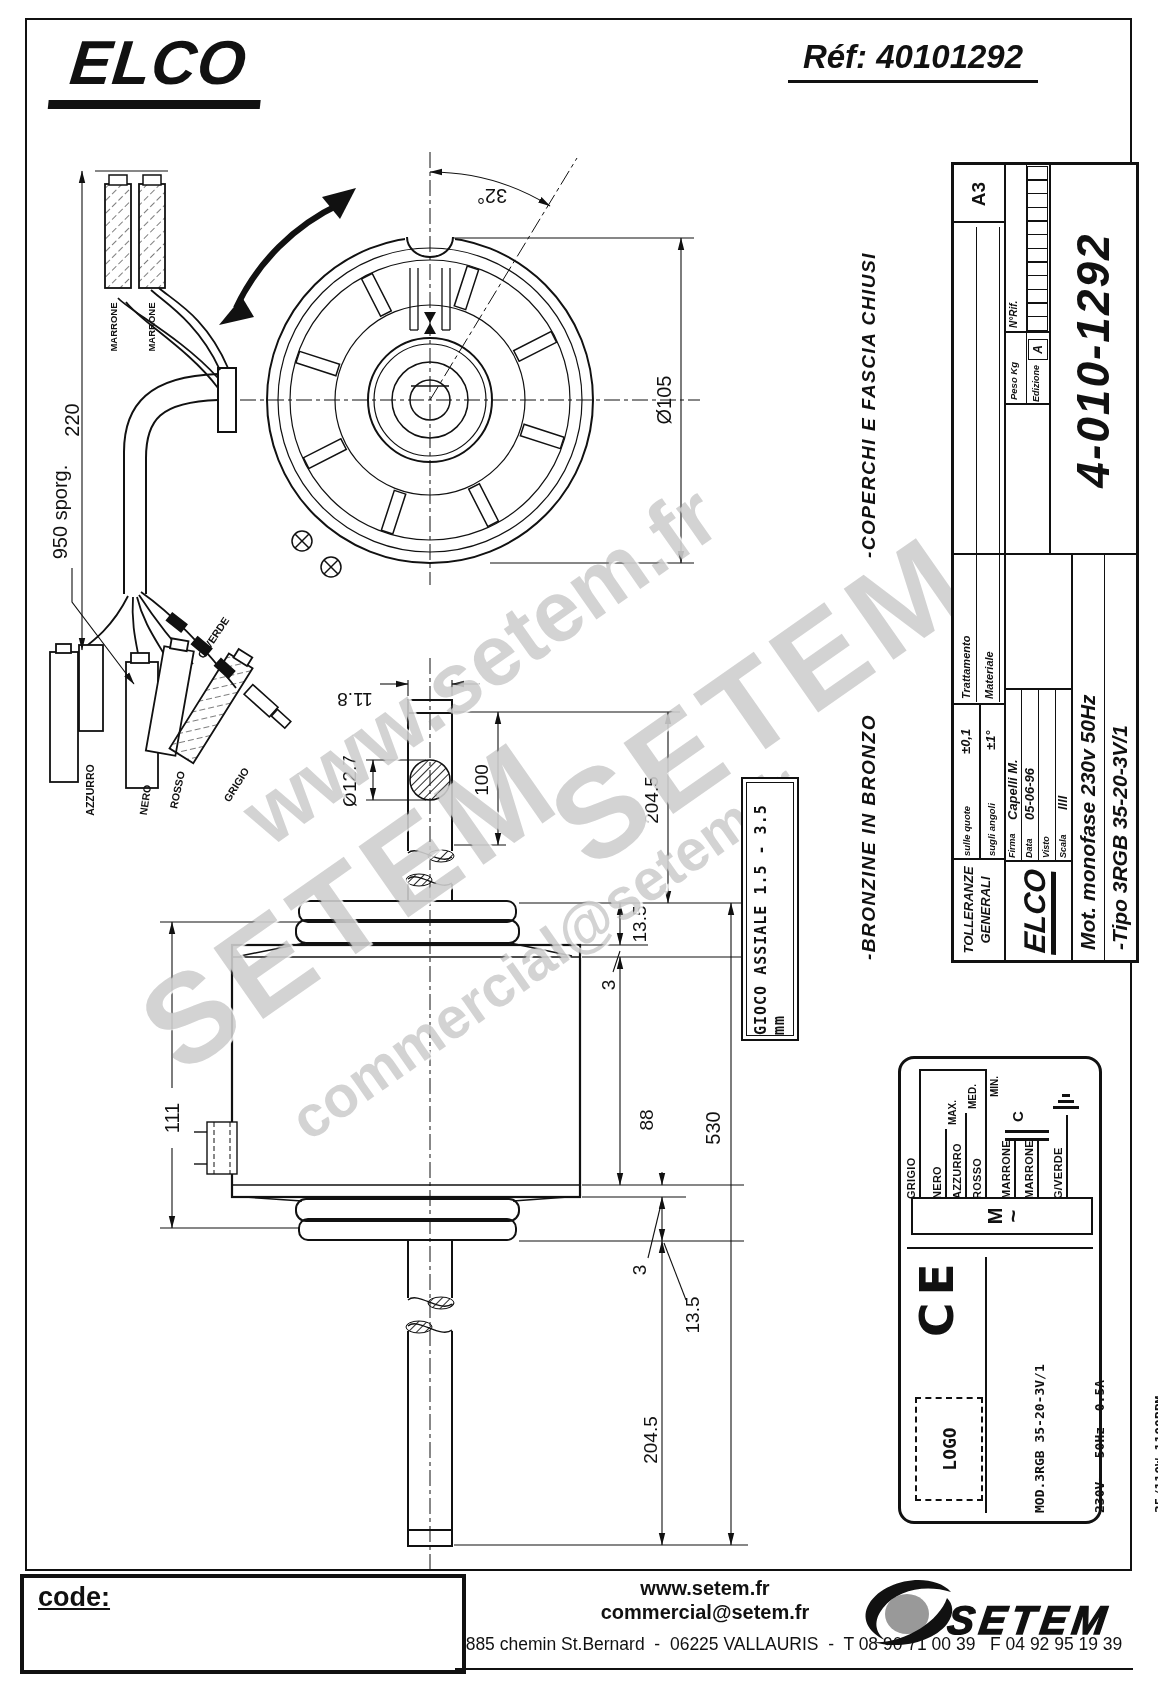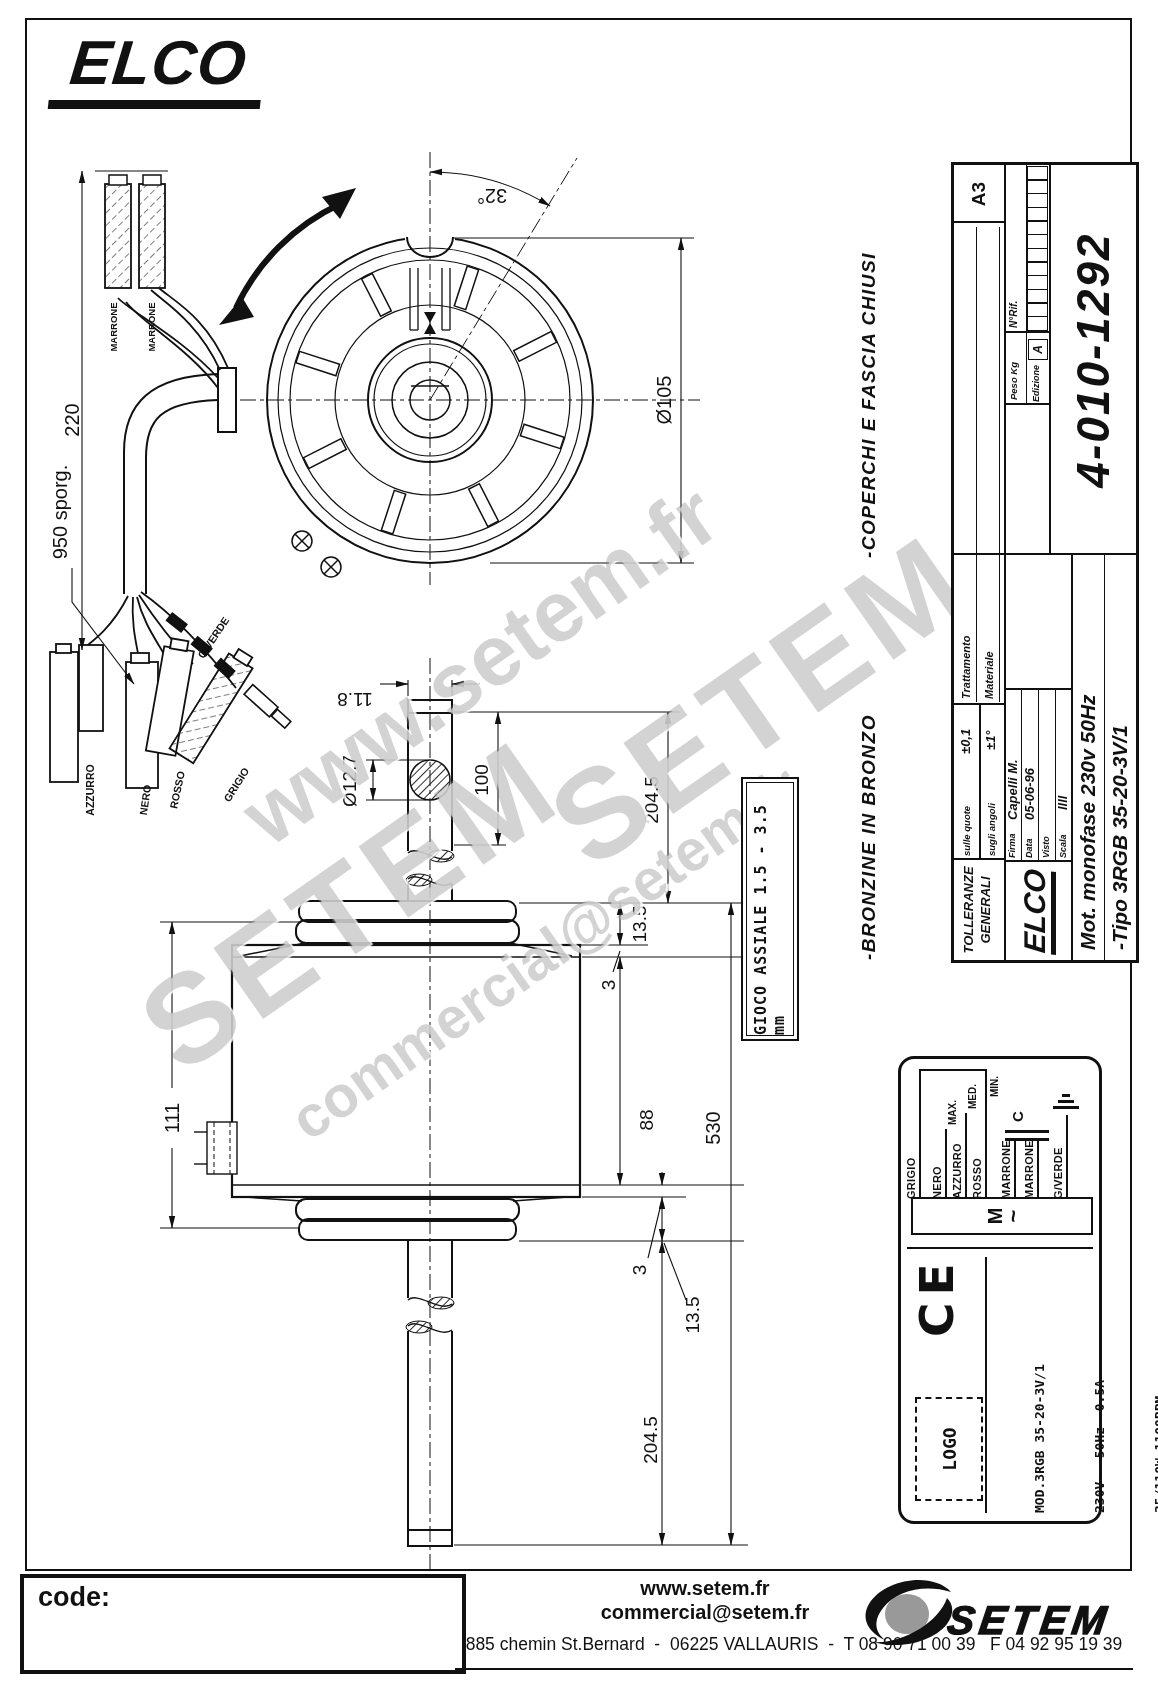--- a/index.html
+++ b/index.html
@@ -49,21 +49,21 @@
      display:flex;align-items:center;justify-content:center;}
   .gioco .inner{position:absolute;left:3px;top:3px;right:3px;bottom:3px;border:1.2px solid #111;
      display:flex;align-items:center;justify-content:center;
      font-family:"DejaVu Sans Mono",monospace;font-weight:700;font-size:15px;letter-spacing:1px;}
   
   .wm{position:absolute;transform:translate(-50%,-50%) rotate(-35deg);
       color:rgba(125,125,125,.34);font-weight:900;white-space:nowrap;
       text-shadow:2px 2px 1px rgba(255,255,255,.85);}
   
   .codebox{position:absolute;left:20px;top:1574px;width:438px;height:92px;border:4px solid #111;background:#fff;}
-  .codebox .cl{position:absolute;left:14px;top:4px;font-weight:700;font-size:27px;}
+  .codebox .cl{position:absolute;left:14px;top:4px;font-weight:700;font-size:27px;text-decoration:underline;}
   .codebox .cv{position:absolute;left:0;right:0;top:26px;text-align:center;font-weight:900;font-size:53px;letter-spacing:1px;}
   .webblock{position:absolute;left:540px;top:1576px;width:330px;text-align:center;
      font-weight:700;font-size:20px;line-height:24px;}
   .addr{position:absolute;left:455px;top:1634px;width:678px;text-align:center;font-size:17.5px;}
   .bline{position:absolute;left:455px;top:1668px;width:678px;height:2px;background:#111;}
   svg text{font-family:"Liberation Sans",sans-serif;fill:#111;}
   .dim{font-size:19px;} .dimL{font-size:20px;} .dimS{font-size:10.5px;font-weight:700;} .dimXS{font-size:9.5px;font-weight:700;}
 </style>
 </head>
 <body>
@@ -337,20 +337,21 @@
       <text class="dimS" x="214" y="641" transform="rotate(-56 214 638)">G/VERDE</text>
     </g>
   </svg>
 
   <div class="wm" style="left:480px;top:665px;font-size:86px">www.setem.fr</div>
   <div class="wm" style="left:760px;top:700px;font-size:126px;letter-spacing:8px">SETEM</div>
   <div class="wm" style="left:350px;top:905px;font-size:126px;letter-spacing:8px">SETEM</div>
   <div class="wm" style="left:545px;top:952px;font-size:58px">commercial@setem.fr</div>
 
   <div class="elco-logo">ELCO</div>
+  <div class="ref">Réf: 40101292</div>
 
   <div class="rot" style="left:858px;top:960px;width:792px;height:26px">
     <div class="side-note">
       <span style="left:0">-BRONZINE IN BRONZO</span>
       <span style="left:402px">-COPERCHI E FASCIA CHIUSI</span>
     </div>
   </div>
 
   <div class="rot" style="left:951px;top:963px;width:795px;height:182px">
     <div class="tblock">

